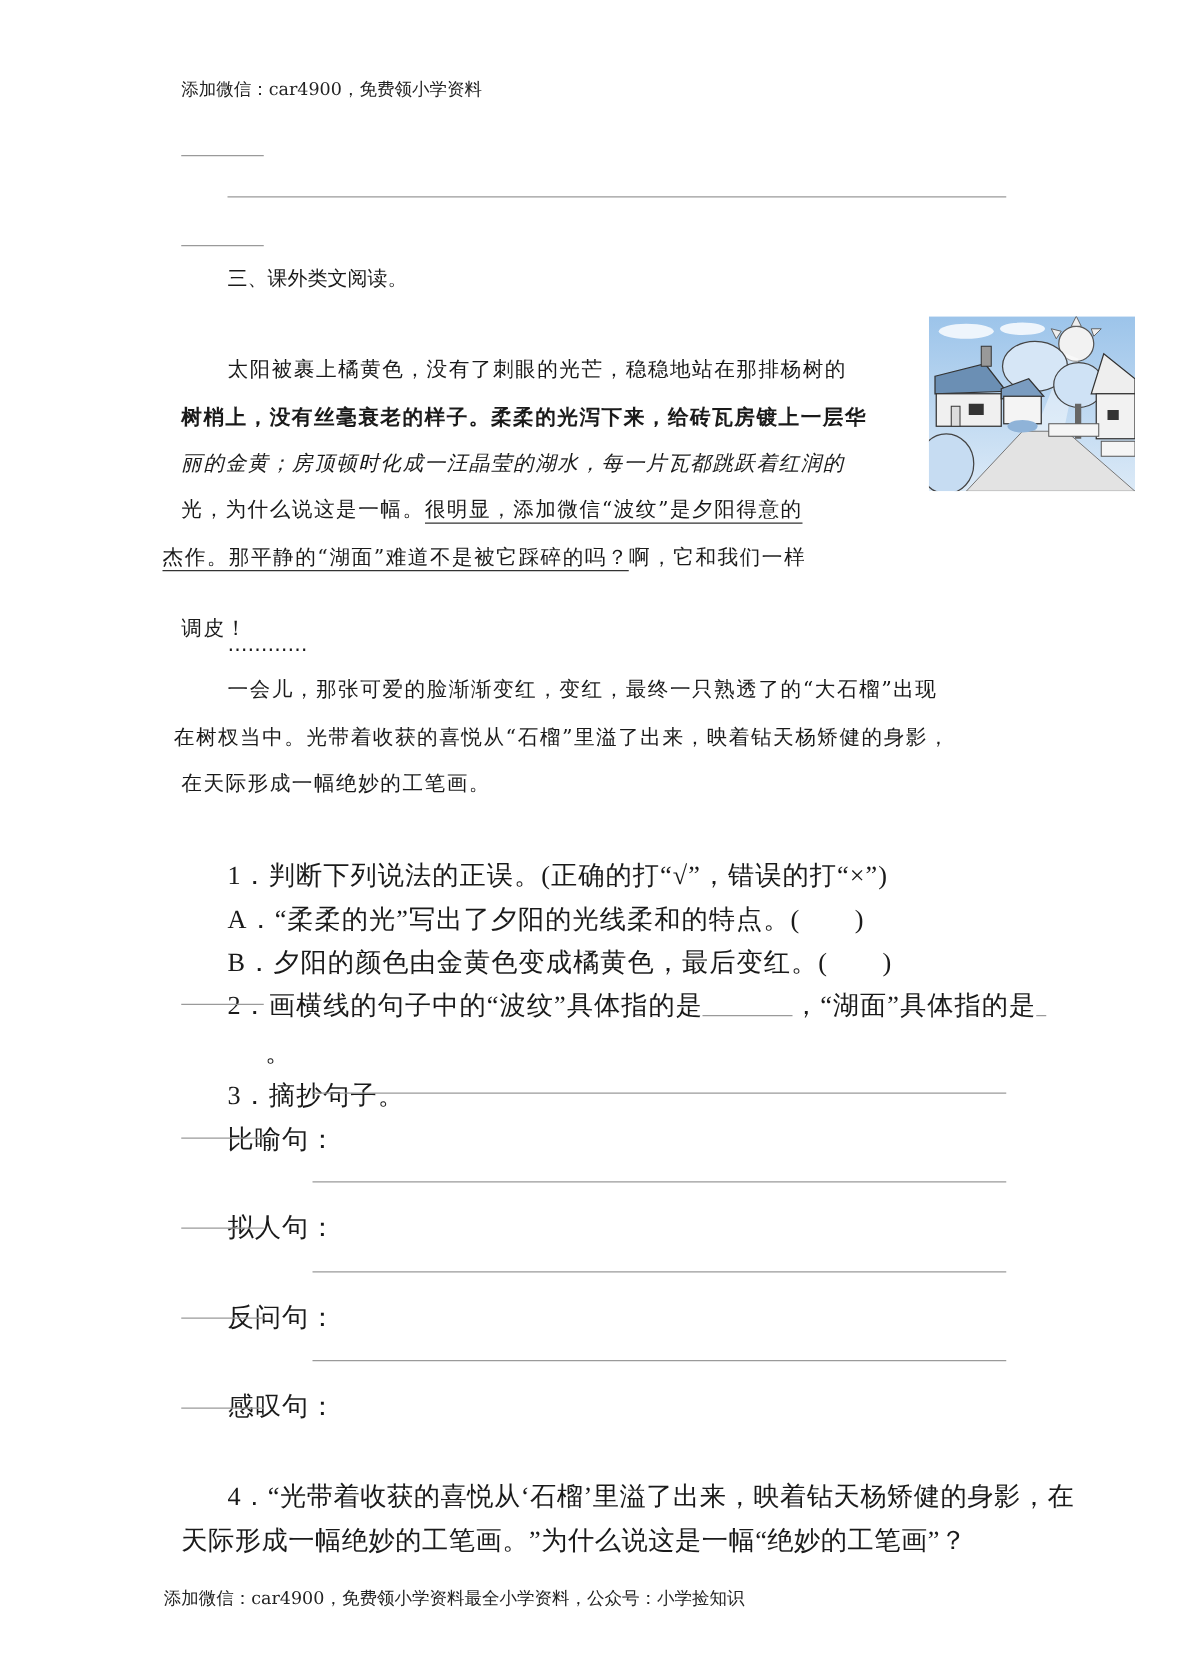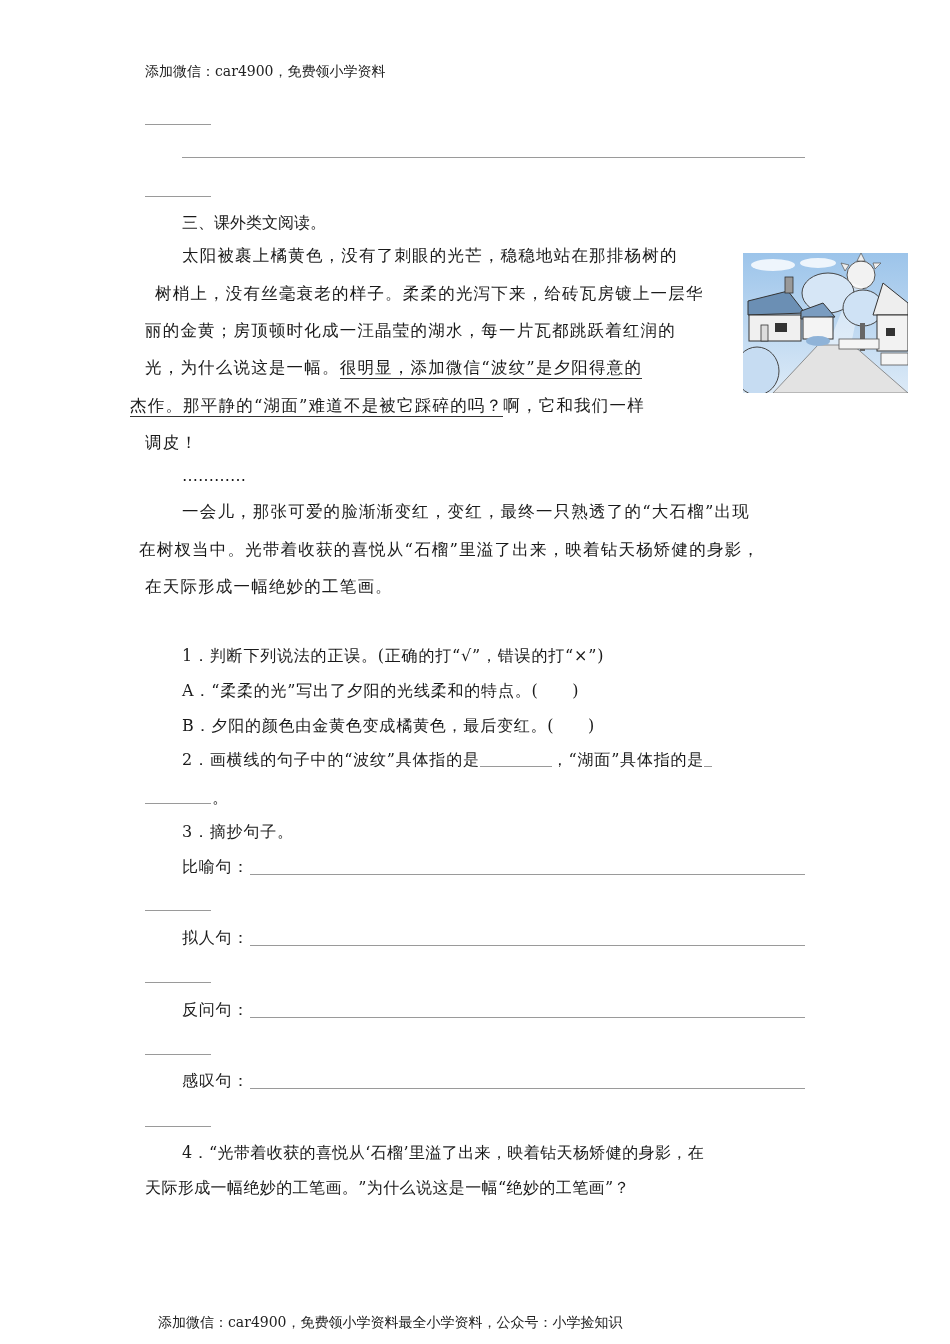--- a/index.html
+++ b/index.html
@@ -1,47 +1,47 @@
 <!DOCTYPE html>
 <html><head>
 <meta charset="utf-8">
 <style>
   html, body { margin: 0; padding: 0; background: #ffffff; }
   body { width: 950px; height: 1344px; position: relative; overflow: hidden;
          font-family: "DejaVu Serif", "Liberation Serif", serif; color: #1a1a1a; }
   .abs { position: absolute; white-space: nowrap; }
   .header, .footer { font-size: 14px; color: #222; }
   .blank { position: absolute; height: 1px; background: #9a9a9a; }
-  .line { position: absolute; font-size: 16.5px; letter-spacing: 1.2px; white-space: nowrap; }
+  .line { position: absolute; font-size: 16.5px; letter-spacing: 1.2px; white-space: nowrap; margin-top: 40px; }
   .bold { font-family: "DejaVu Sans", "Liberation Sans", sans-serif; font-weight: normal; font-size: 16px; }
   .ul { border-bottom: 1.5px solid #333; padding-bottom: 1px; }
-  .q { font-size: 16px; letter-spacing: 0.8px; }
+  .q { font-size: 21px; letter-spacing: 0.8px; font-family: Liberation Serif, serif; }
   .picture { position: absolute; left: 743px; top: 253px; width: 165px; height: 140px; overflow: hidden; }
 </style>
 </head>
 <body>
 
 <div class="abs header" style="left:145px; top:63px;">添加微信：car4900，免费领小学资料</div>
 
 <div class="blank" style="left:145px; top:124px; width:66px;"></div>
 <div class="blank" style="left:182px; top:157px; width:623px;"></div>
 <div class="blank" style="left:145px; top:196px; width:66px;"></div>
 
 <div class="abs bold" style="left:182px; top:213px;">三、课外类文阅读。</div>
 
 <div class="line" style="left:182px; top:245px;">太阳被裹上橘黄色，没有了刺眼的光芒，稳稳地站在那排杨树的</div>
-<div class="line" style="left:155px; top:283px;">树梢上，没有丝毫衰老的样子。柔柔的光泻下来，给砖瓦房镀上一层华</div>
-<div class="line" style="left:145px; top:320px;">丽的金黄；房顶顿时化成一汪晶莹的湖水，每一片瓦都跳跃着红润的</div>
+<div class="line" style="left:145px; top:283px;font-weight:bold;">树梢上，没有丝毫衰老的样子。柔柔的光泻下来，给砖瓦房镀上一层华</div>
+<div class="line" style="left:145px; top:320px;font-style:italic;">丽的金黄；房顶顿时化成一汪晶莹的湖水，每一片瓦都跳跃着红润的</div>
 <div class="line" style="left:145px; top:357px;">
   <span>光，为什么说这是一幅。</span><span class="ul">很明显，添加微信“波纹”是夕阳得意的</span>
 </div>
 <div class="line" style="left:130px; top:395px;">
   <span class="ul">杰作。那平静的“湖面”难道不是被它踩碎的吗？</span><span>啊，它和我们一样</span>
 </div>
-<div class="line" style="left:145px; top:432px;">调皮！</div>
+<div class="line" style="left:145px; top:452px;">调皮！</div>
 <div class="line bold" style="left:182px; top:466px; letter-spacing:0;">…………</div>
 
 <div class="picture">
   <svg width="165" height="140" viewBox="0 0 165 140">
     <defs>
       <linearGradient id="sky" x1="0" y1="0" x2="0" y2="1">
         <stop offset="0" stop-color="#9cc4ea"></stop>
         <stop offset="1" stop-color="#dceaf7"></stop>
       </linearGradient>
     </defs>
@@ -111,13 +111,13 @@
 <div class="blank" style="left:250px; top:1017px; width:555px;"></div>
 <div class="blank" style="left:145px; top:1054px; width:66px;"></div>
 
 <div class="line q" style="left:182px; top:1071px;">感叹句：</div>
 <div class="blank" style="left:250px; top:1088px; width:555px;"></div>
 <div class="blank" style="left:145px; top:1126px; width:66px;"></div>
 
 <div class="line q" style="left:182px; top:1143px; letter-spacing:0.4px;">4．“光带着收获的喜悦从‘石榴’里溢了出来，映着钻天杨矫健的身影，在</div>
 <div class="line q" style="left:145px; top:1178px; letter-spacing:0.4px;">天际形成一幅绝妙的工笔画。”为什么说这是一幅“绝妙的工笔画”？</div>
 
-<div class="abs footer" style="left:158px; top:1270px;margin-top:44px;">添加微信：car4900，免费领小学资料最全小学资料，公众号：小学捡知识</div>
+<div class="abs footer" style="left:131px; top:1270px;">添加微信：car4900，免费领小学资料最全小学资料，公众号：小学捡知识</div>
 
 </body></html>

